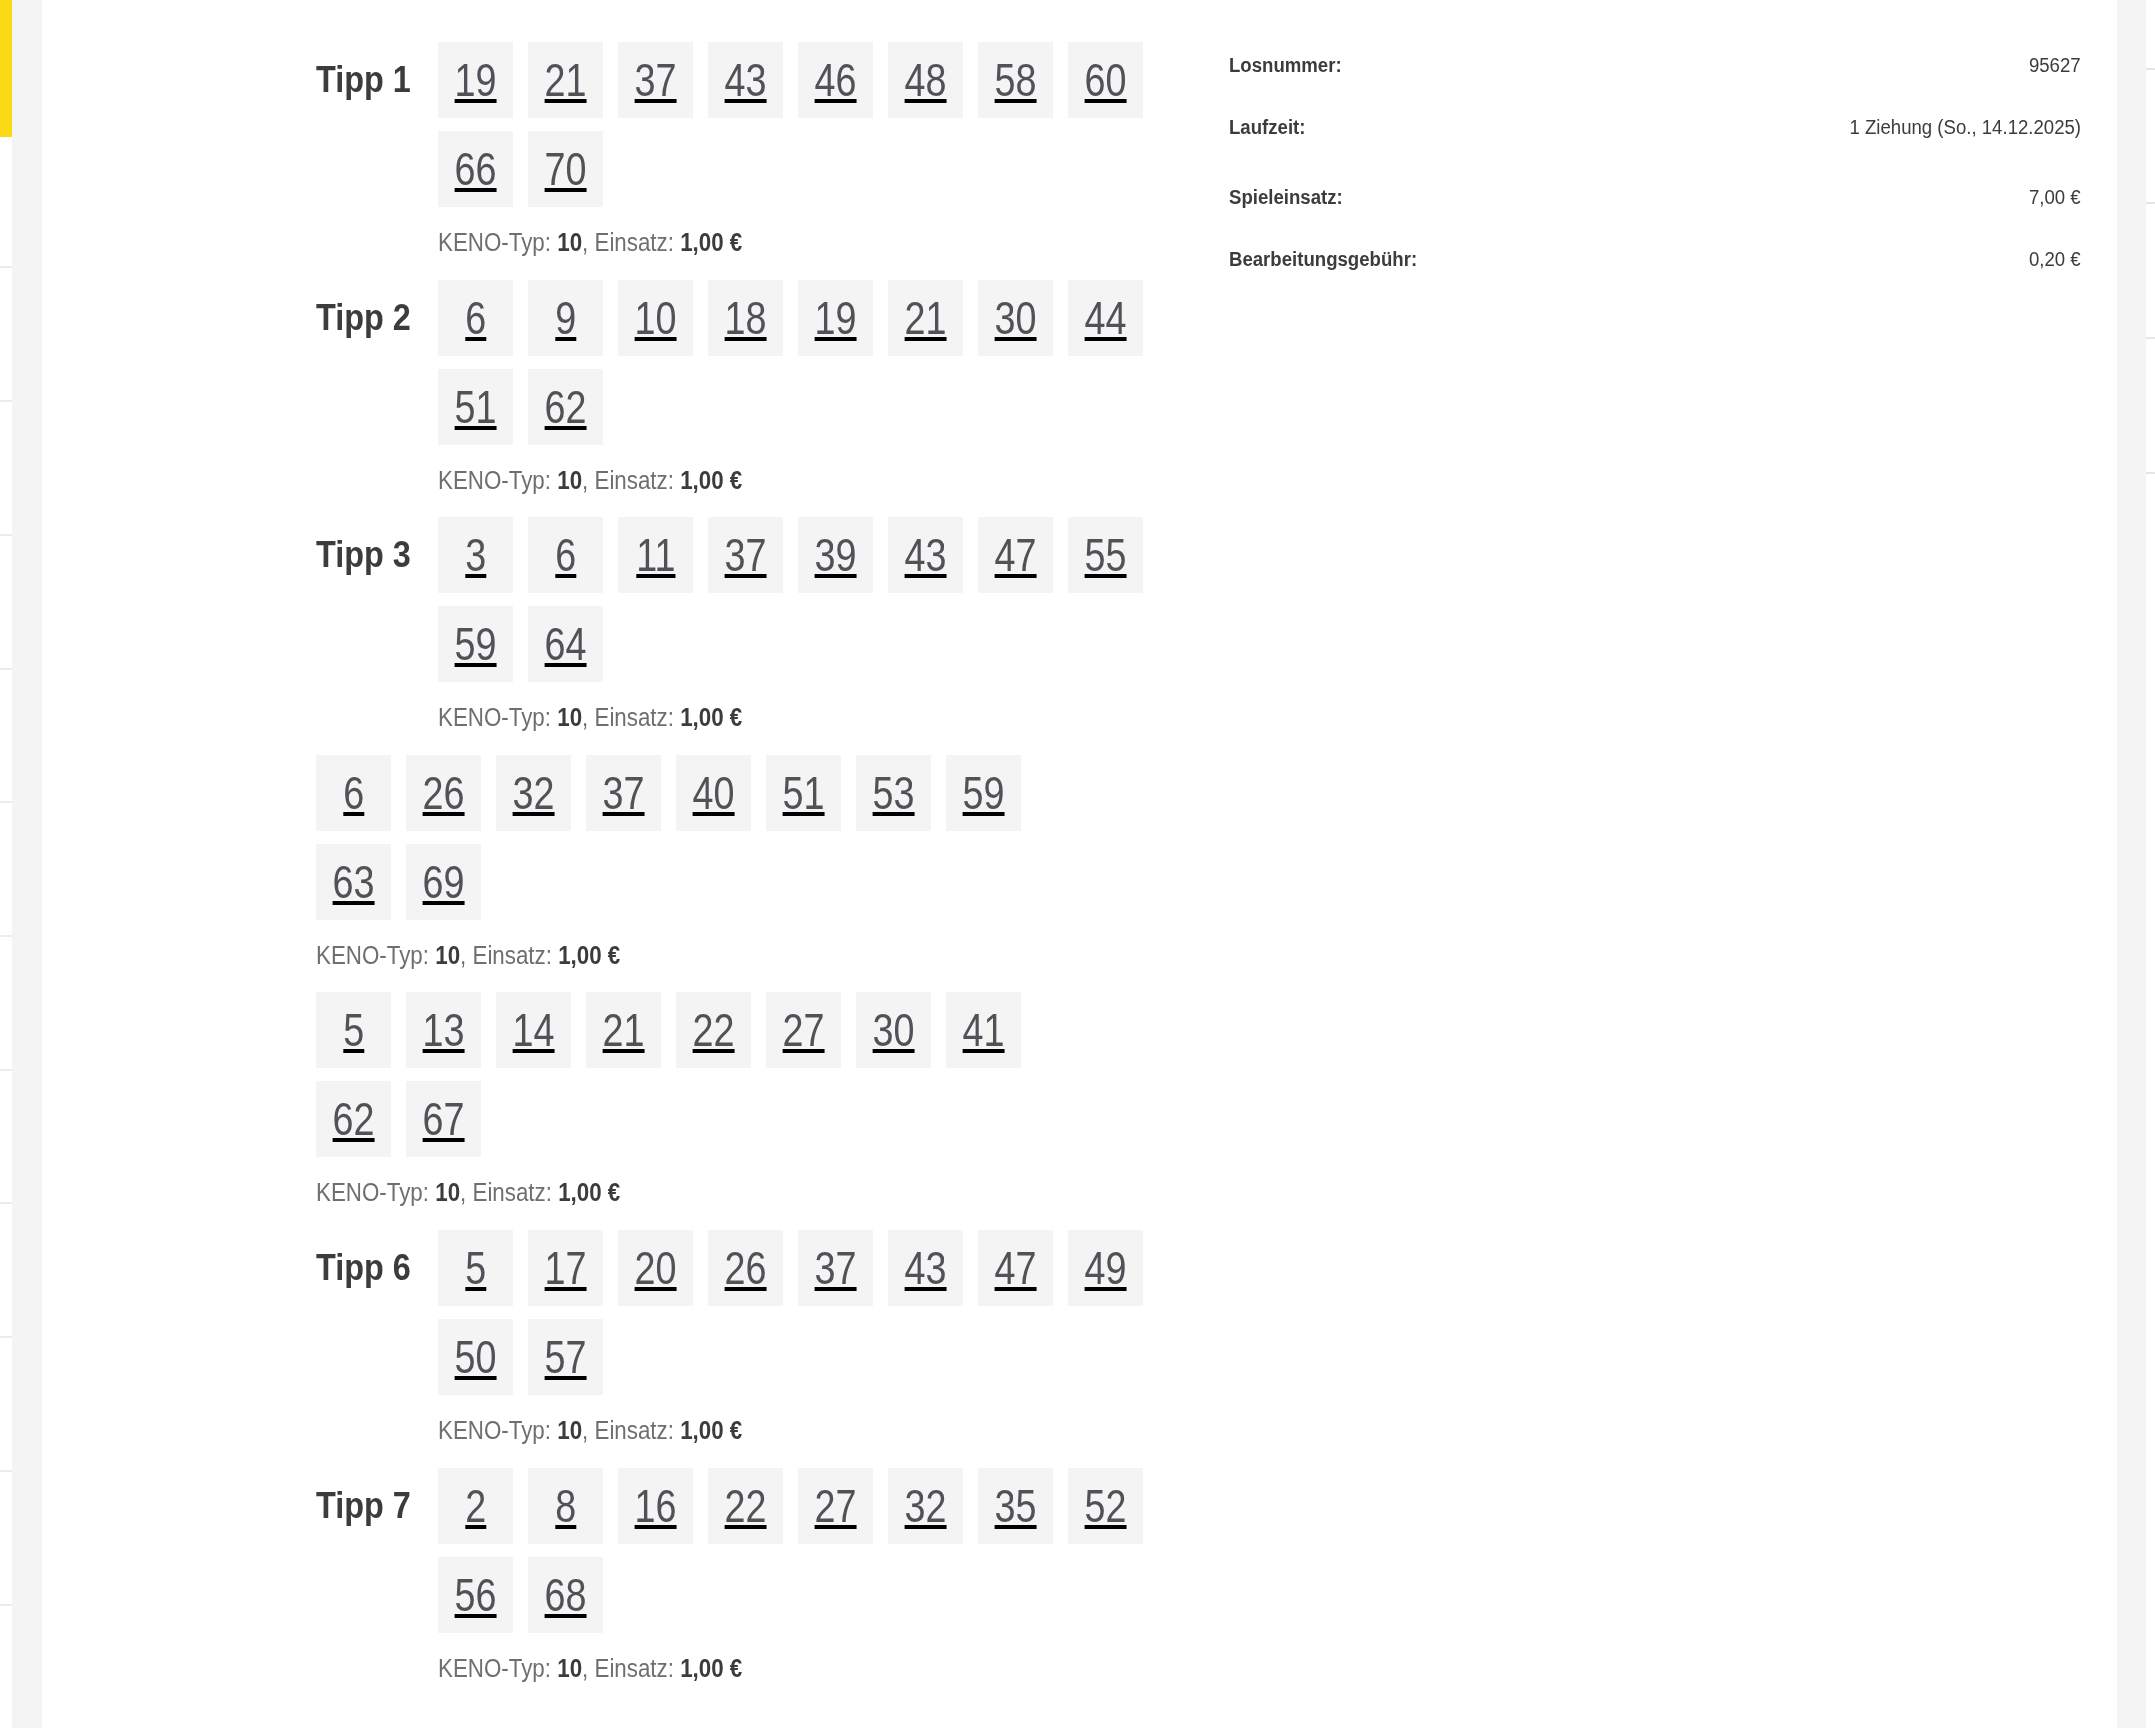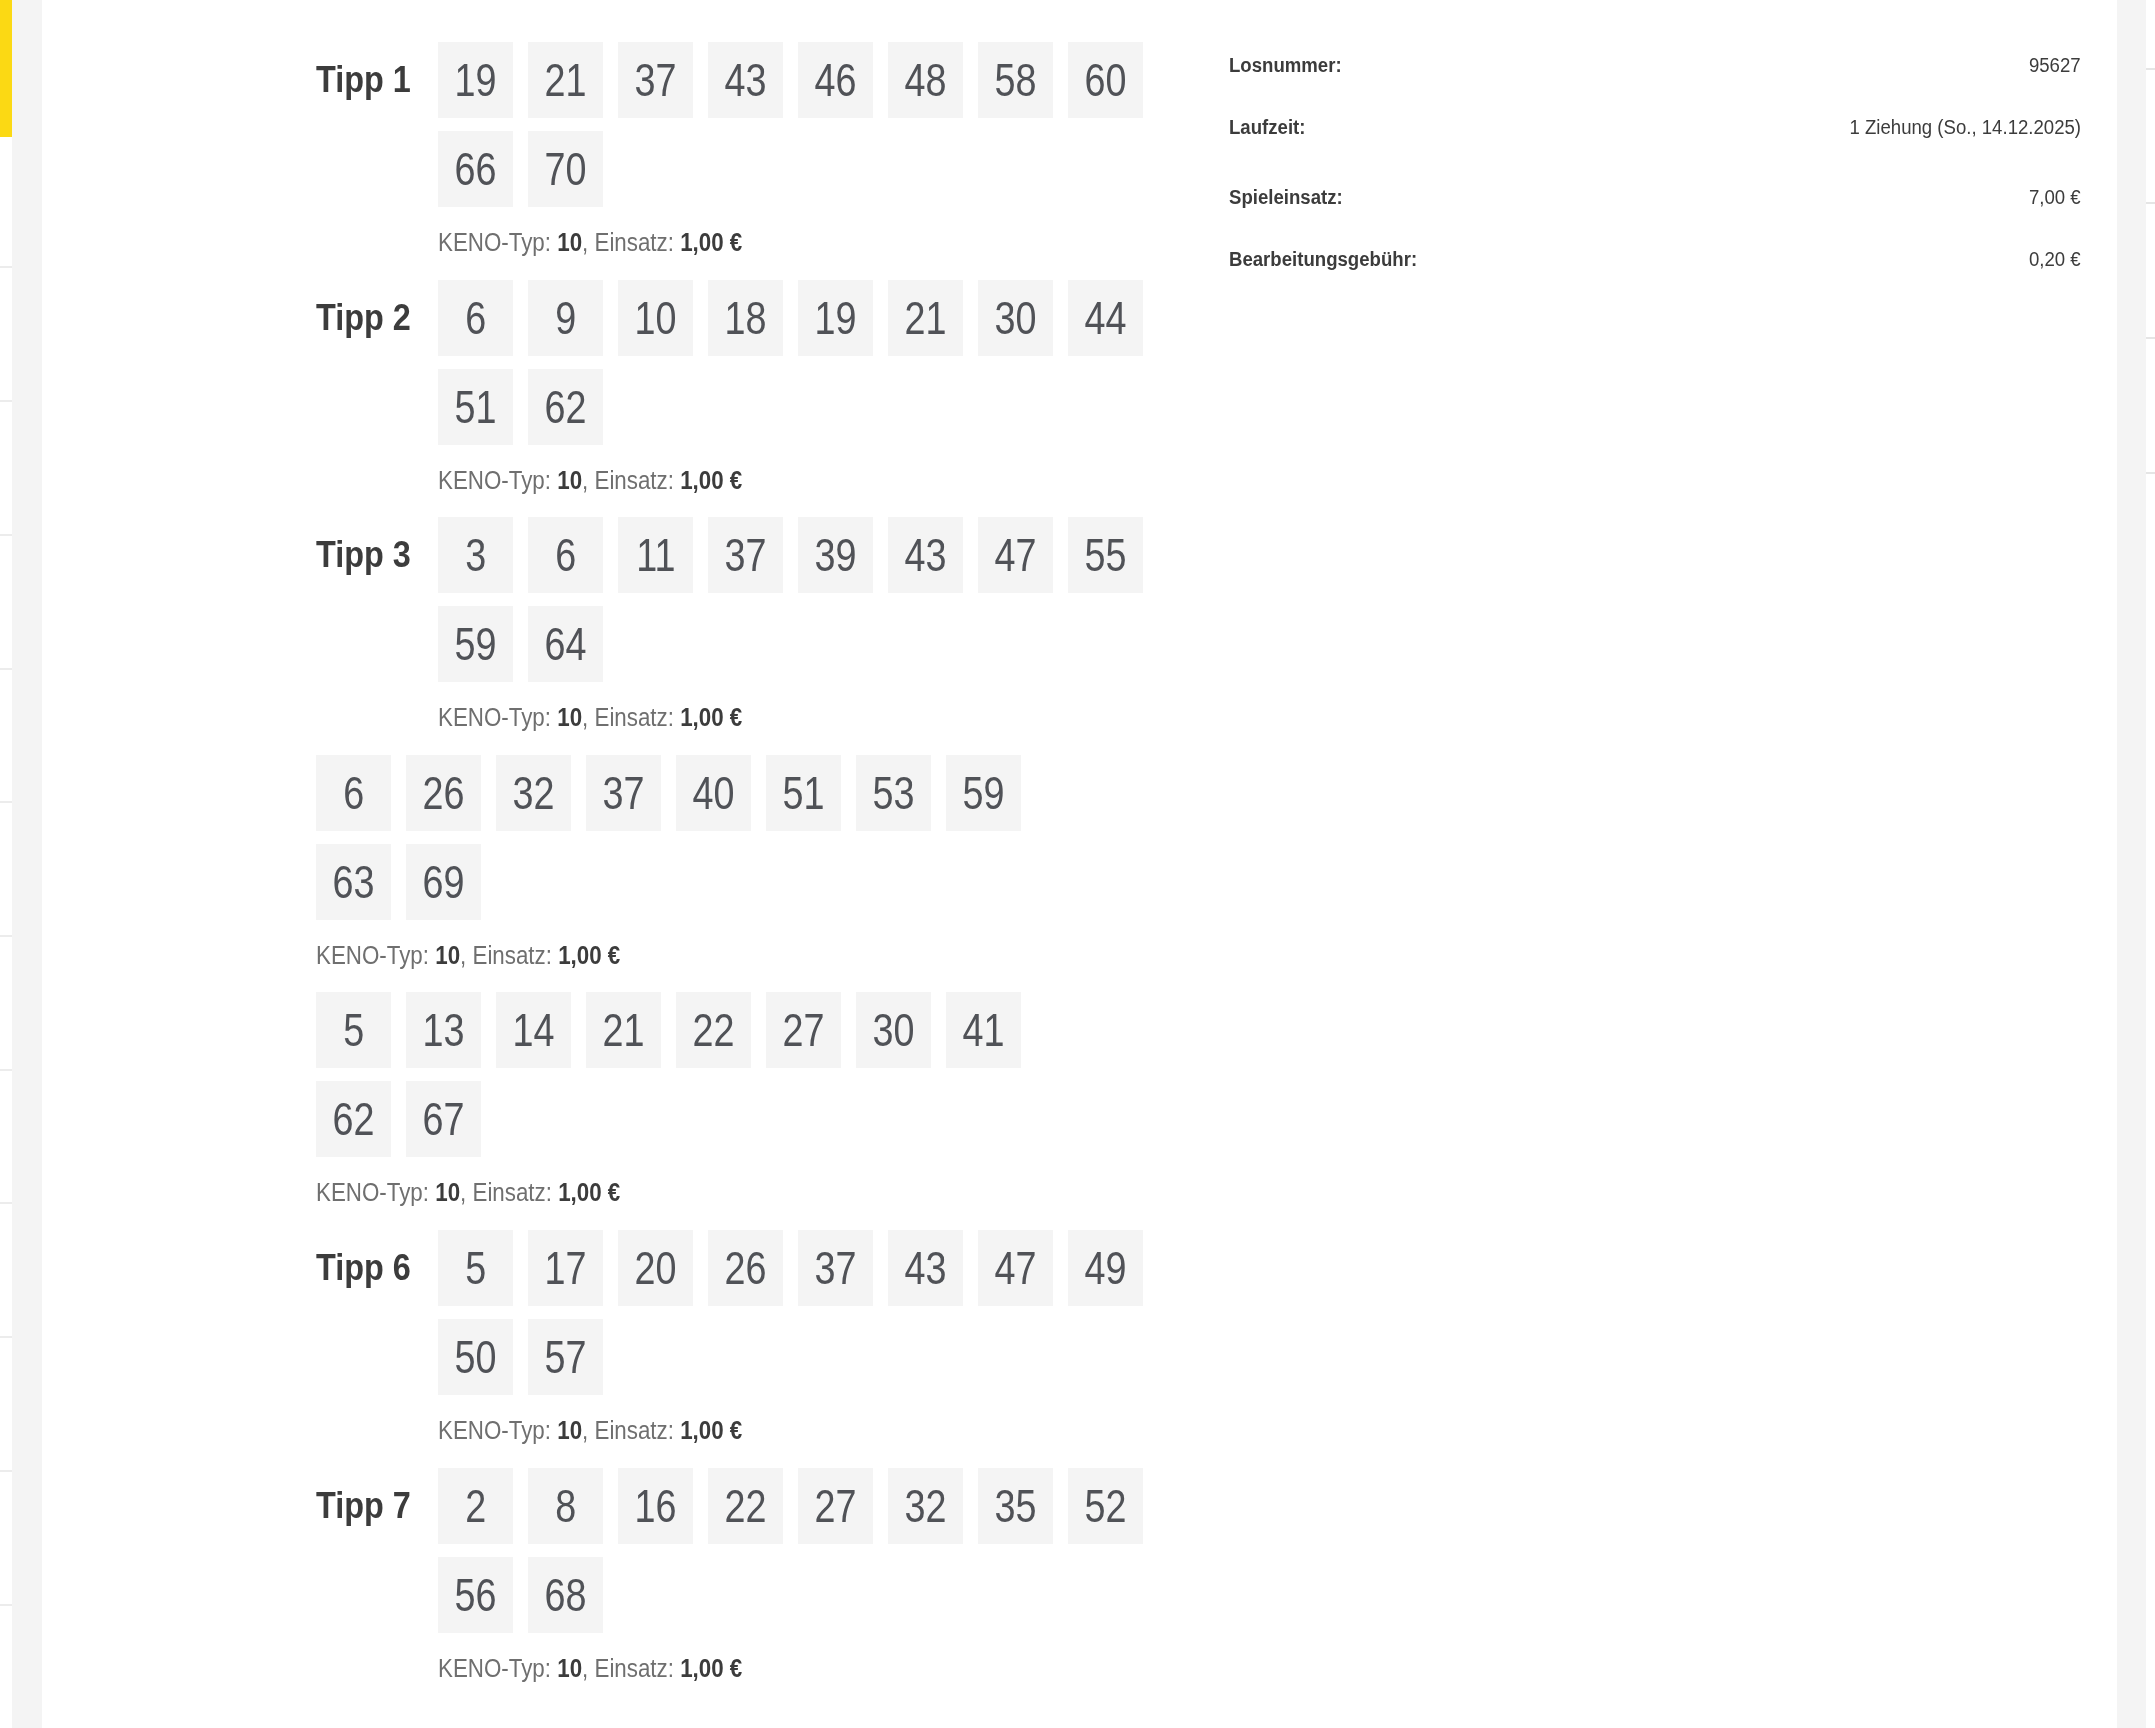--- a/index.html
+++ b/index.html
@@ -14,21 +14,21 @@
   .h-divider{position:absolute;background:var(--divider,#ECECEC);height:1.9px;}
   .left-strip{position:absolute;left:12.2px;top:0;width:30px;height:1729px;background:var(--gutter,#F4F4F4);}
   .right-strip{position:absolute;left:2117px;top:0;width:29px;height:1729px;background:var(--gutter,#F4F4F4);}
   .right-sliver{position:absolute;left:2146px;top:0;width:9.4px;height:1729px;background:#ffffff;}
 
   
   #tips{position:absolute;left:316px;top:42px;}
   .tip{display:flex;margin-bottom:22.6px;}
   .tip-label{width:122px;flex:0 0 122px;line-height:76px;font-size:36px;font-weight:bold;color:var(--dark,#3C3C3C);white-space:nowrap;}
   .tip-label-text{display:inline-block;transform:scaleX(0.90);transform-origin:left center;}
-  .tip-body{display:block;}
+  .tip-body{display:block;text-decoration:underline;}
   .tip-grid{display:grid;grid-template-columns:repeat(8,75px);column-gap:15px;row-gap:13px;}
   .tile{width:75px;height:76px;background:var(--tile,#F4F4F4);display:flex;align-items:center;justify-content:center;}
   .tile span{font-size:46px;color:var(--digit,#505257);transform:scaleX(0.82);display:inline-block;}
   .tip-meta{margin-top:20px;font-size:25.4px;line-height:30px;color:var(--muted,#6F6F6F);white-space:nowrap;}
   .tip-meta .meta-inner{display:inline-block;transform:scaleX(0.88);transform-origin:left center;}
   .tip-meta b{color:var(--dark,#3C3C3C);font-weight:bold;}
 
   
   #summary{position:absolute;left:1229px;top:44px;width:852px;}
   .srow{display:flex;justify-content:space-between;height:43px;line-height:43px;margin-bottom:19px;font-size:20px;color:var(--dark,#3C3C3C);white-space:nowrap;}

